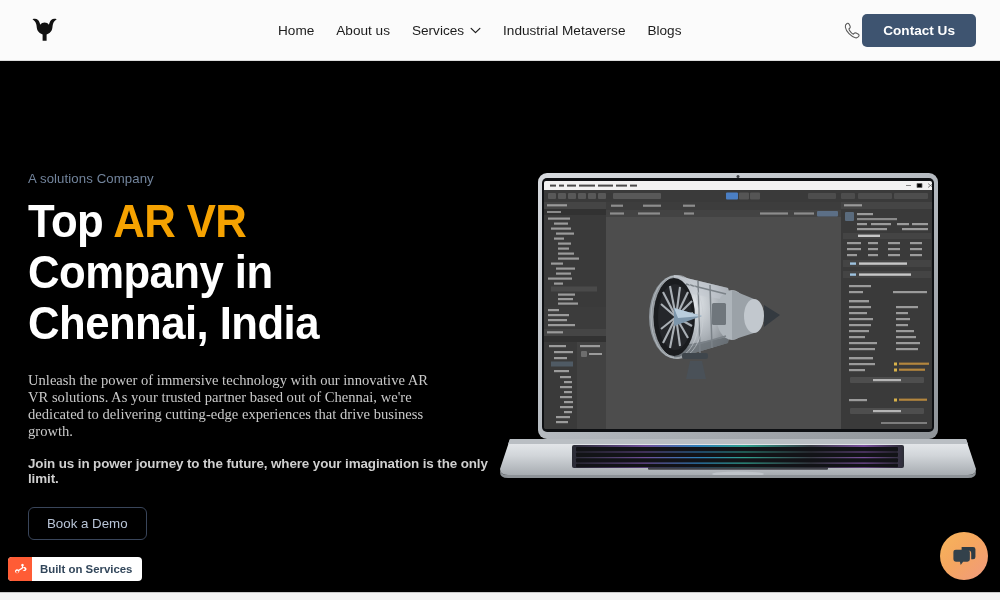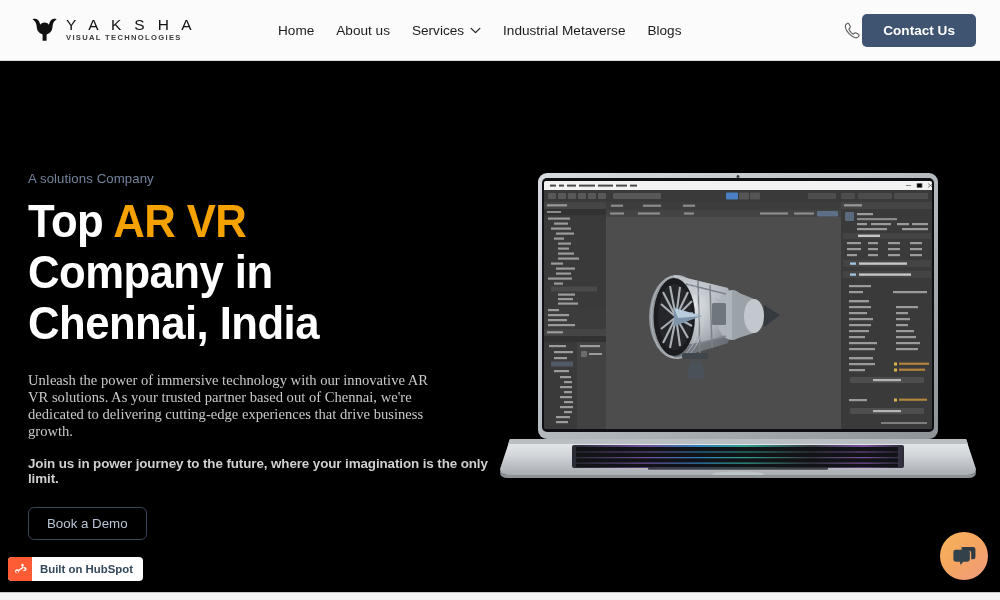--- a/index.html
+++ b/index.html
@@ -126,24 +126,20 @@
 </style>
 </head>
 <body>
 
 <div class="header">
 
   <div class="logo">
     <svg class="logo-mark" viewBox="0 0 28 26">
       <path d="M1.5 2.2 C3.4 1.4 5.6 1.6 7.0 2.9 C8.3 4.1 8.8 6.0 9.3 7.8 C10.2 6.5 11.9 5.6 13.6 5.6 C15.3 5.6 17.0 6.5 17.9 7.8 C18.4 6.0 18.9 4.1 20.2 2.9 C21.6 1.6 23.8 1.4 25.7 2.2 C24.0 3.3 22.6 4.9 22.0 6.9 C21.3 9.1 21.6 11.5 20.6 13.6 C19.6 15.6 17.6 16.8 15.6 17.6 L15.6 23.8 L11.6 23.8 L11.6 17.6 C9.6 16.8 7.6 15.6 6.6 13.6 C5.6 11.5 5.9 9.1 5.2 6.9 C4.6 4.9 3.2 3.3 1.5 2.2 Z" fill="#111"></path>
     </svg>
-    <div class="logo-text">
-      <div class="logo-name">Y A K S H A</div>
-      <div class="logo-sub">VISUAL TECHNOLOGIES</div>
-    </div>
   </div>
 
   <nav class="nav">
     <div class="nav-item">
       <span>Home</span>
     </div>
     <div class="nav-item">
       <span>About us</span>
     </div>
     <div class="nav-item">
@@ -492,21 +488,21 @@
       <path d="M2 302 Q2 308 10 308 L470 308 Q478 308 478 302 L478 305 Q478 311 470 311 L10 311 Q2 311 2 305 Z" fill="#8d9297"></path>
     </svg>
   </div>
 
   <div class="hubspot-badge">
     <span class="hs-mark">
       <svg width="13" height="13" viewBox="0 0 16 16">
         <path d="M11.2 5.6 V3.9 a1.5 1.5 0 1 0-1.5 0 V5.6 L5.6 8.2 a2.6 2.6 0 1 0 .8 1.3 L10.4 7 a2.5 2.5 0 1 0 .8-1.4 Z M4 12.4 a1.5 1.5 0 1 1 0-3 1.5 1.5 0 0 1 0 3 Z M11.8 9 a1.4 1.4 0 1 1 0-2.8 1.4 1.4 0 0 1 0 2.8 Z" fill="#fff"></path>
       </svg>
     </span>
-    <span class="hs-label">Built on HubSpot</span>
+    <span class="hs-label">Built on Services</span>
   </div>
 
   <div class="chat-bubble">
     <svg width="25" height="23" viewBox="0 0 26 24">
       <path d="M10 2 h12 a2.4 2.4 0 0 1 2.4 2.4 v8 a2.4 2.4 0 0 1-2.4 2.4 h-2 v-6 a3 3 0 0 0-3-3 H10 Z" fill="#2e3b44"></path>
       <path d="M4 5 h12 a2.6 2.6 0 0 1 2.6 2.6 v7.2 a2.6 2.6 0 0 1-2.6 2.6 h-4.4 l-2.6 3.4 -0.8 -3.4 H4 a2.6 2.6 0 0 1-2.6-2.6 V7.6 A2.6 2.6 0 0 1 4 5 Z" fill="#33414b"></path>
     </svg>
   </div>
 </section>
 

